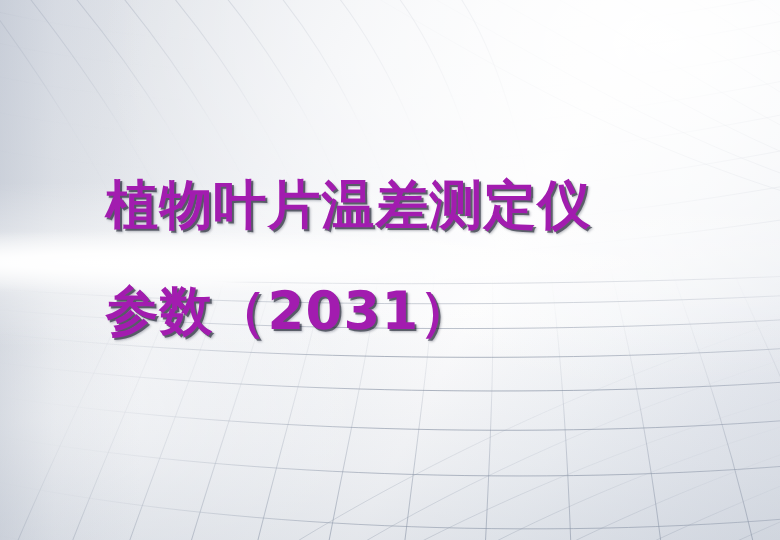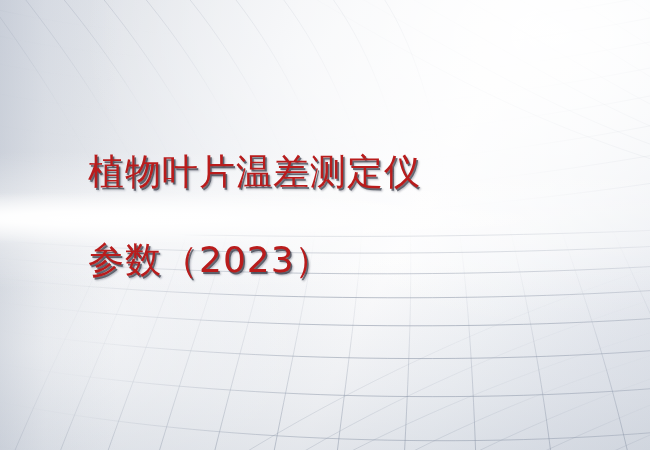--- a/index.html
+++ b/index.html
@@ -99,25 +99,25 @@
   
   .title-block {
     position: absolute;
     left: 88px;
     top: 128px;
     width: 520px;
     z-index: 20;
   }
   .title-line {
     font-family: "DejaVu Sans", "Liberation Sans", sans-serif;
-    font-weight: 400;
-    font-size: 36px;
+    font-weight: 700;
+    font-size: 44px;
     line-height: 88px;
     letter-spacing: 1px;
-    color: #b91c1c;
+    color: #a21caf;
     white-space: nowrap;
     text-shadow:
        1.5px 1.5px 0 rgba(10,14,30,0.55),
        2.5px 2.5px 2px rgba(20,26,48,0.28);
   }
 </style>
 </head>
 <body>
 
 <div class="banner">
@@ -237,16 +237,16 @@
   </div>
 
   <div class="bg-layer bg-topright"></div>
   <div class="bg-layer bg-lowerleft"></div>
   <div class="bg-layer bg-bottomshade"></div>
   <div class="bg-layer bg-leftshade"></div>
   <div class="bg-layer bg-sweep"></div>
 
   <div class="title-block">
     <div class="title-line">植物叶片温差测定仪</div>
-    <div class="title-line">参数（2023）</div>
+    <div class="title-line">参数（2031）</div>
   </div>
 
 </div>
 
 </body></html>

